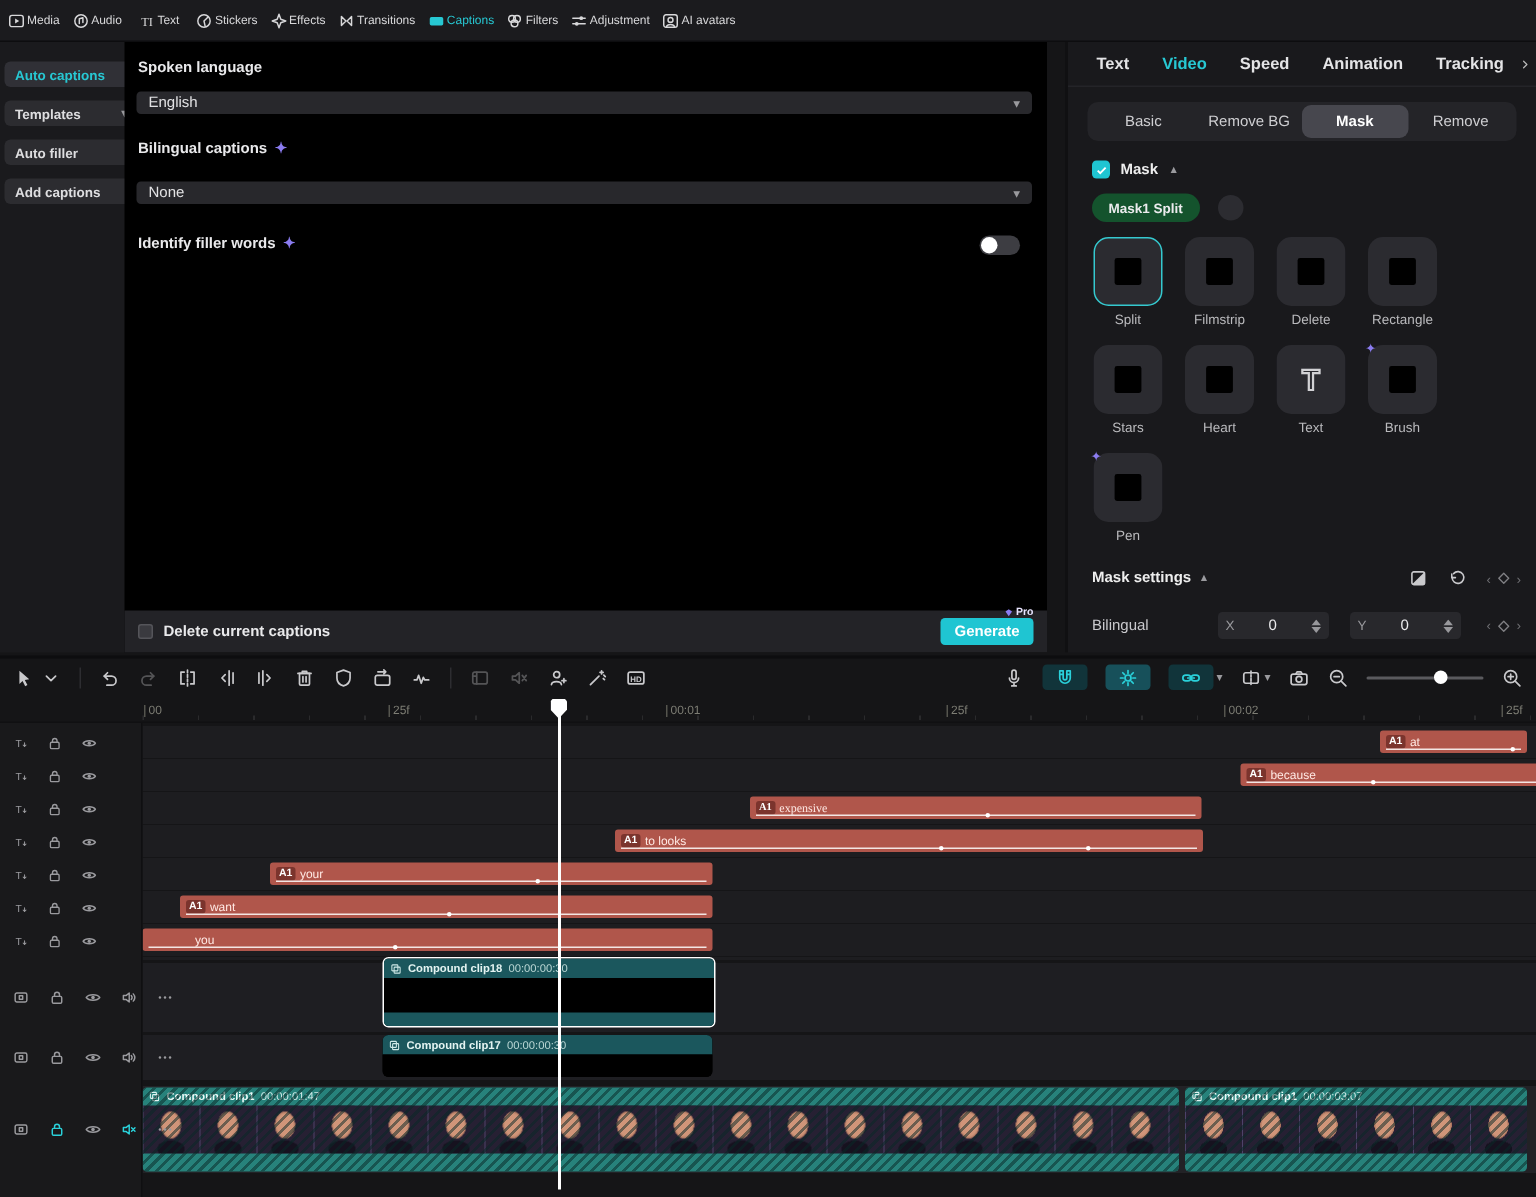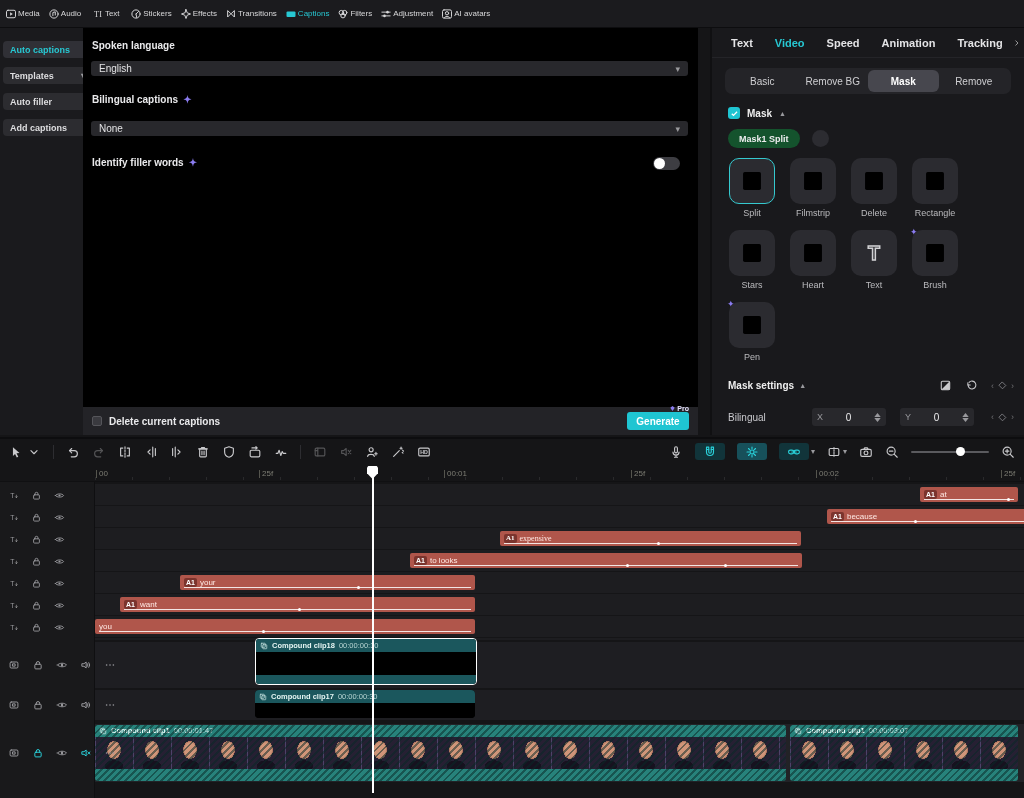--- a/index.html
+++ b/index.html
@@ -1009,21 +1009,21 @@
             <span class="tclip-dot" style="left:60%"></span>
           </div>
           <div class="tclip" style="left: 120px; width: 355px; top: 115px;">
             <span class="tclip-inner">
               <span class="tclip-badge">A1</span>
               <span class="tclip-text">want</span>
             </span>
             <span class="tclip-line"></span>
             <span class="tclip-dot" style="left:50%"></span>
           </div>
-          <div class="tclip" style="left: 95px; width: 380px; top: 137px;">
+          <div class="tclip" style="left: 95px; width: 380px; top: 137px; padding-left: 31px;">
             <span class="tclip-inner">
               <span class="tclip-text">you</span>
             </span>
             <span class="tclip-line"></span>
             <span class="tclip-dot" style="left:44%"></span>
           </div>
           <div class="cclip selected" style="left: 255px; width: 222px; top: 156px; height: 47px;">
             <div class="cclip-head">
               <span class="ic ">
                 <svg viewBox="0 0 16 16">

